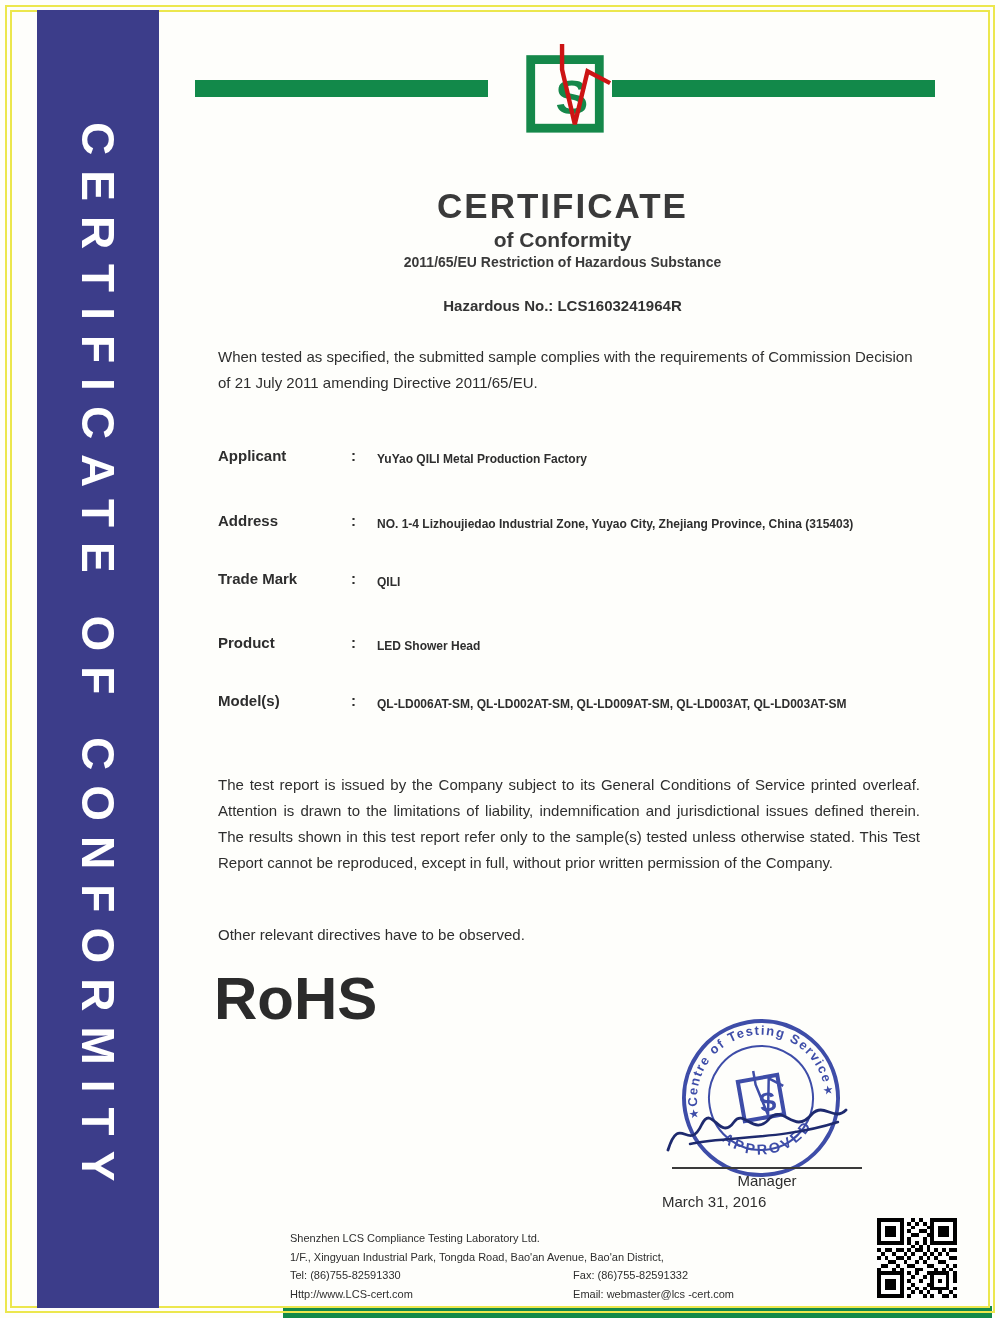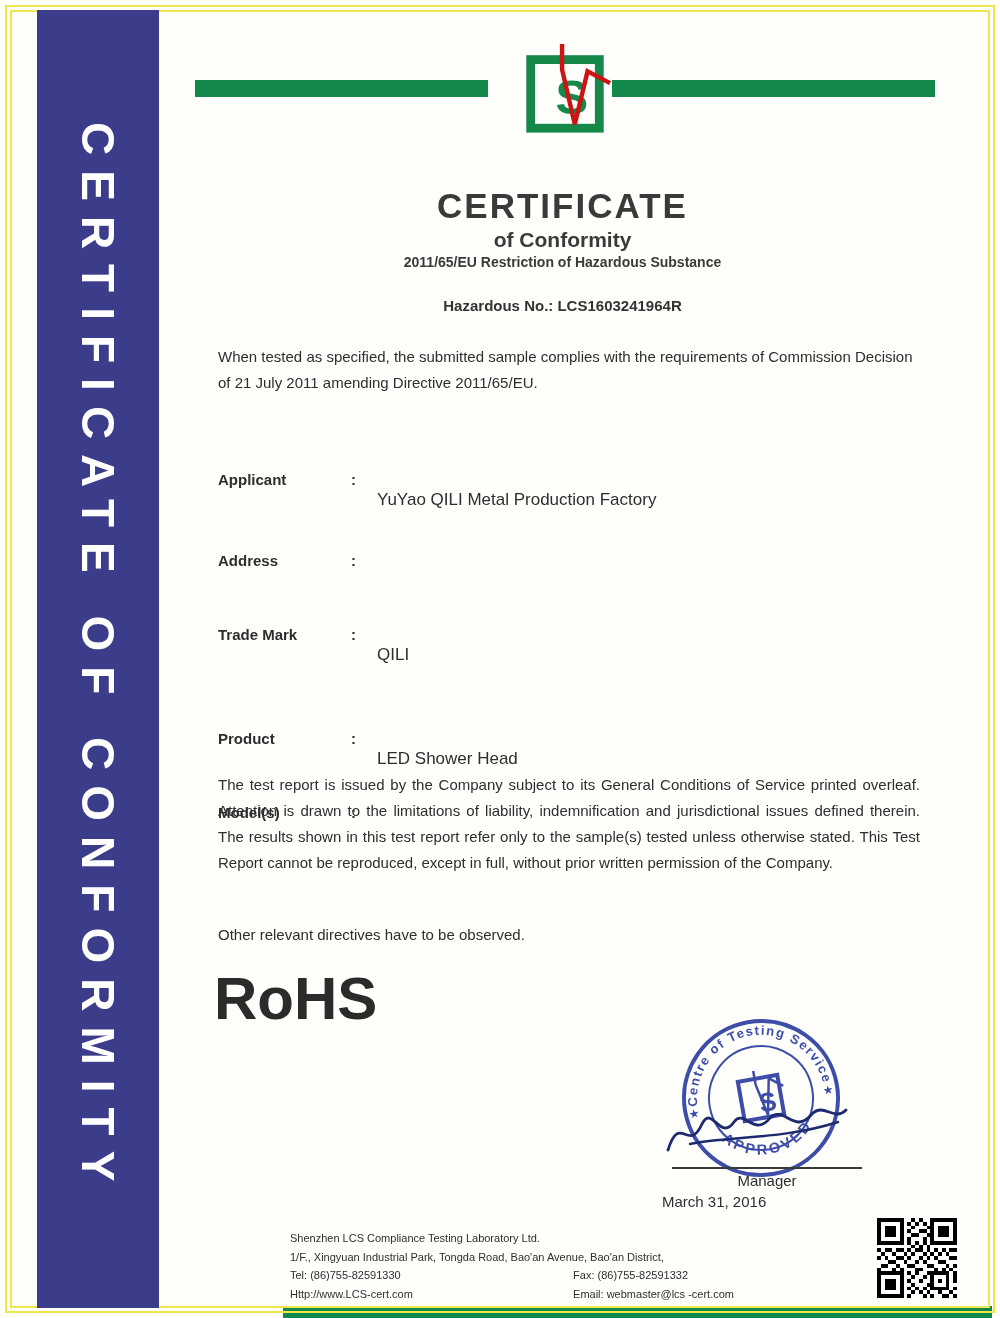--- a/index.html
+++ b/index.html
@@ -34,24 +34,24 @@
   .title-sub  { top:228px; font-size:21px; font-weight:bold; color:#3a3a3a; }
   .title-dir  { top:254px; font-size:14px; font-weight:bold; color:#3a3a3a; }
   .ref        { top:297px; font-size:15px; font-weight:bold; color:#333333; }
 
   .intro {
     position:absolute; left:218px; top:344px; width:702px;
     font-size:15px; line-height:26px;
   }
 
   .fields { position:absolute; left:218px; top:447px; width:710px; }
-  .frow { display:flex; align-items:center; }
+  .frow { display:flex; align-items:flex-start; }
   .flabel { width:133px; flex:none; font-size:15px; font-weight:bold; }
   .fcolon { width:26px;  flex:none; font-size:15px; font-weight:bold; }
-  .fvalue { max-width:545px; font-size:17px; font-weight:normal; line-height:25px;margin-top:40px; }
+  .fvalue { max-width:545px; font-size:12px; font-weight:bold; line-height:25px; }
   .row-applicant { margin-bottom:40px; }
   .row-address   { margin-bottom:33px; }
   .row-trademark { margin-bottom:39px; }
   .row-product   { margin-bottom:33px; }
 
   .disclaimer {
     position:absolute; left:218px; top:772px; width:702px;
     font-size:15px; line-height:26px; text-align:justify;
   }
   .other { position:absolute; left:218px; top:926px; font-size:15px; }
@@ -100,34 +100,36 @@
 
   <div class="fields">
     <div class="frow row-applicant">
       <span class="flabel">Applicant</span>
       <span class="fcolon">:</span>
       <span class="fvalue">YuYao QILI Metal Production Factory</span>
     </div>
     <div class="frow row-address">
       <span class="flabel">Address</span>
       <span class="fcolon">:</span>
+      <span class="fvalue">NO. 1-4 Lizhoujiedao Industrial Zone, Yuyao City, Zhejiang Province, China (315403)</span>
     </div>
     <div class="frow row-trademark">
       <span class="flabel">Trade Mark</span>
       <span class="fcolon">:</span>
       <span class="fvalue">QILI</span>
     </div>
     <div class="frow row-product">
       <span class="flabel">Product</span>
       <span class="fcolon">:</span>
       <span class="fvalue">LED Shower Head</span>
     </div>
     <div class="frow row-models">
       <span class="flabel">Model(s)</span>
       <span class="fcolon">:</span>
+      <span class="fvalue">QL-LD006AT-SM, QL-LD002AT-SM, QL-LD009AT-SM, QL-LD003AT, QL-LD003AT-SM</span>
     </div>
   </div>
 
   <p class="disclaimer">The test report is issued by the Company subject to its General Conditions of Service printed overleaf. Attention is drawn to the limitations of liability, indemnification and jurisdictional issues defined therein. The results shown in this test report refer only to the sample(s) tested unless otherwise stated. This Test Report cannot be reproduced, except in full, without prior written permission of the Company.</p>
   <p class="other">Other relevant directives have to be observed.</p>
   <div class="rohs">RoHS</div>
 
   <svg class="stamp" viewBox="0 0 172 172">
     <defs>
       <path id="topArc" d="M 23,98 A 64,64 0 1 1 149,98" fill="none"></path>

